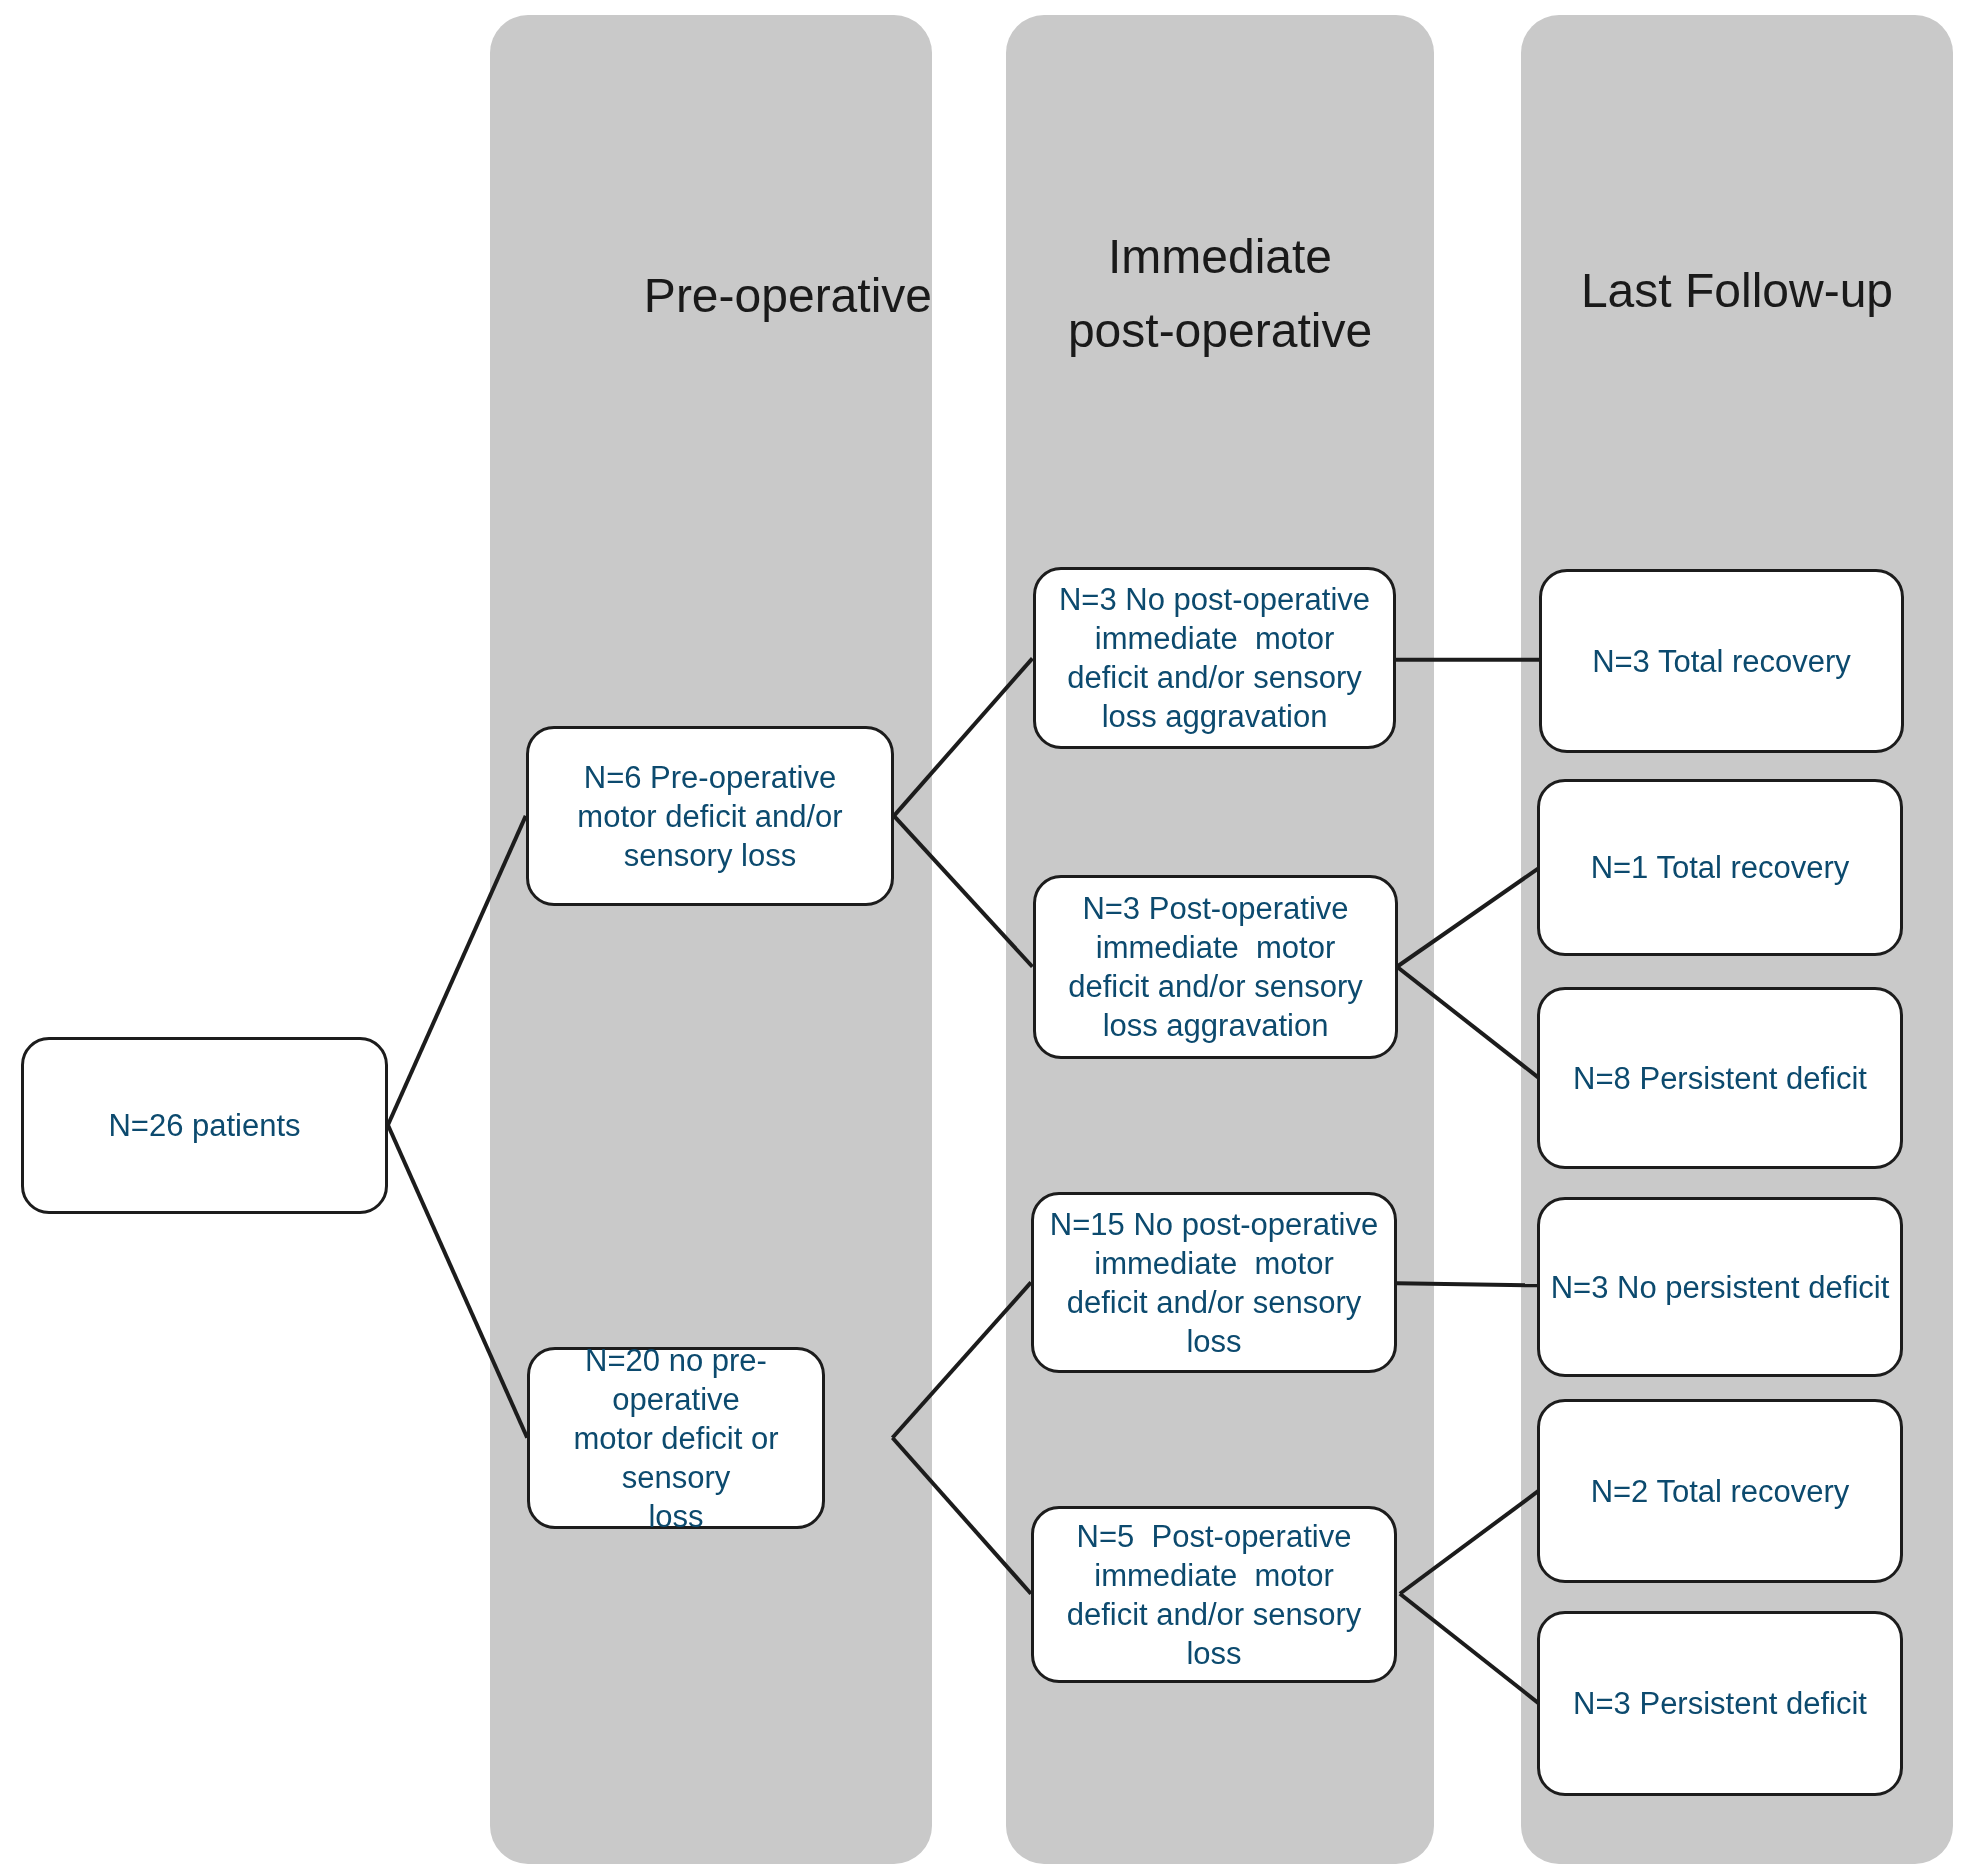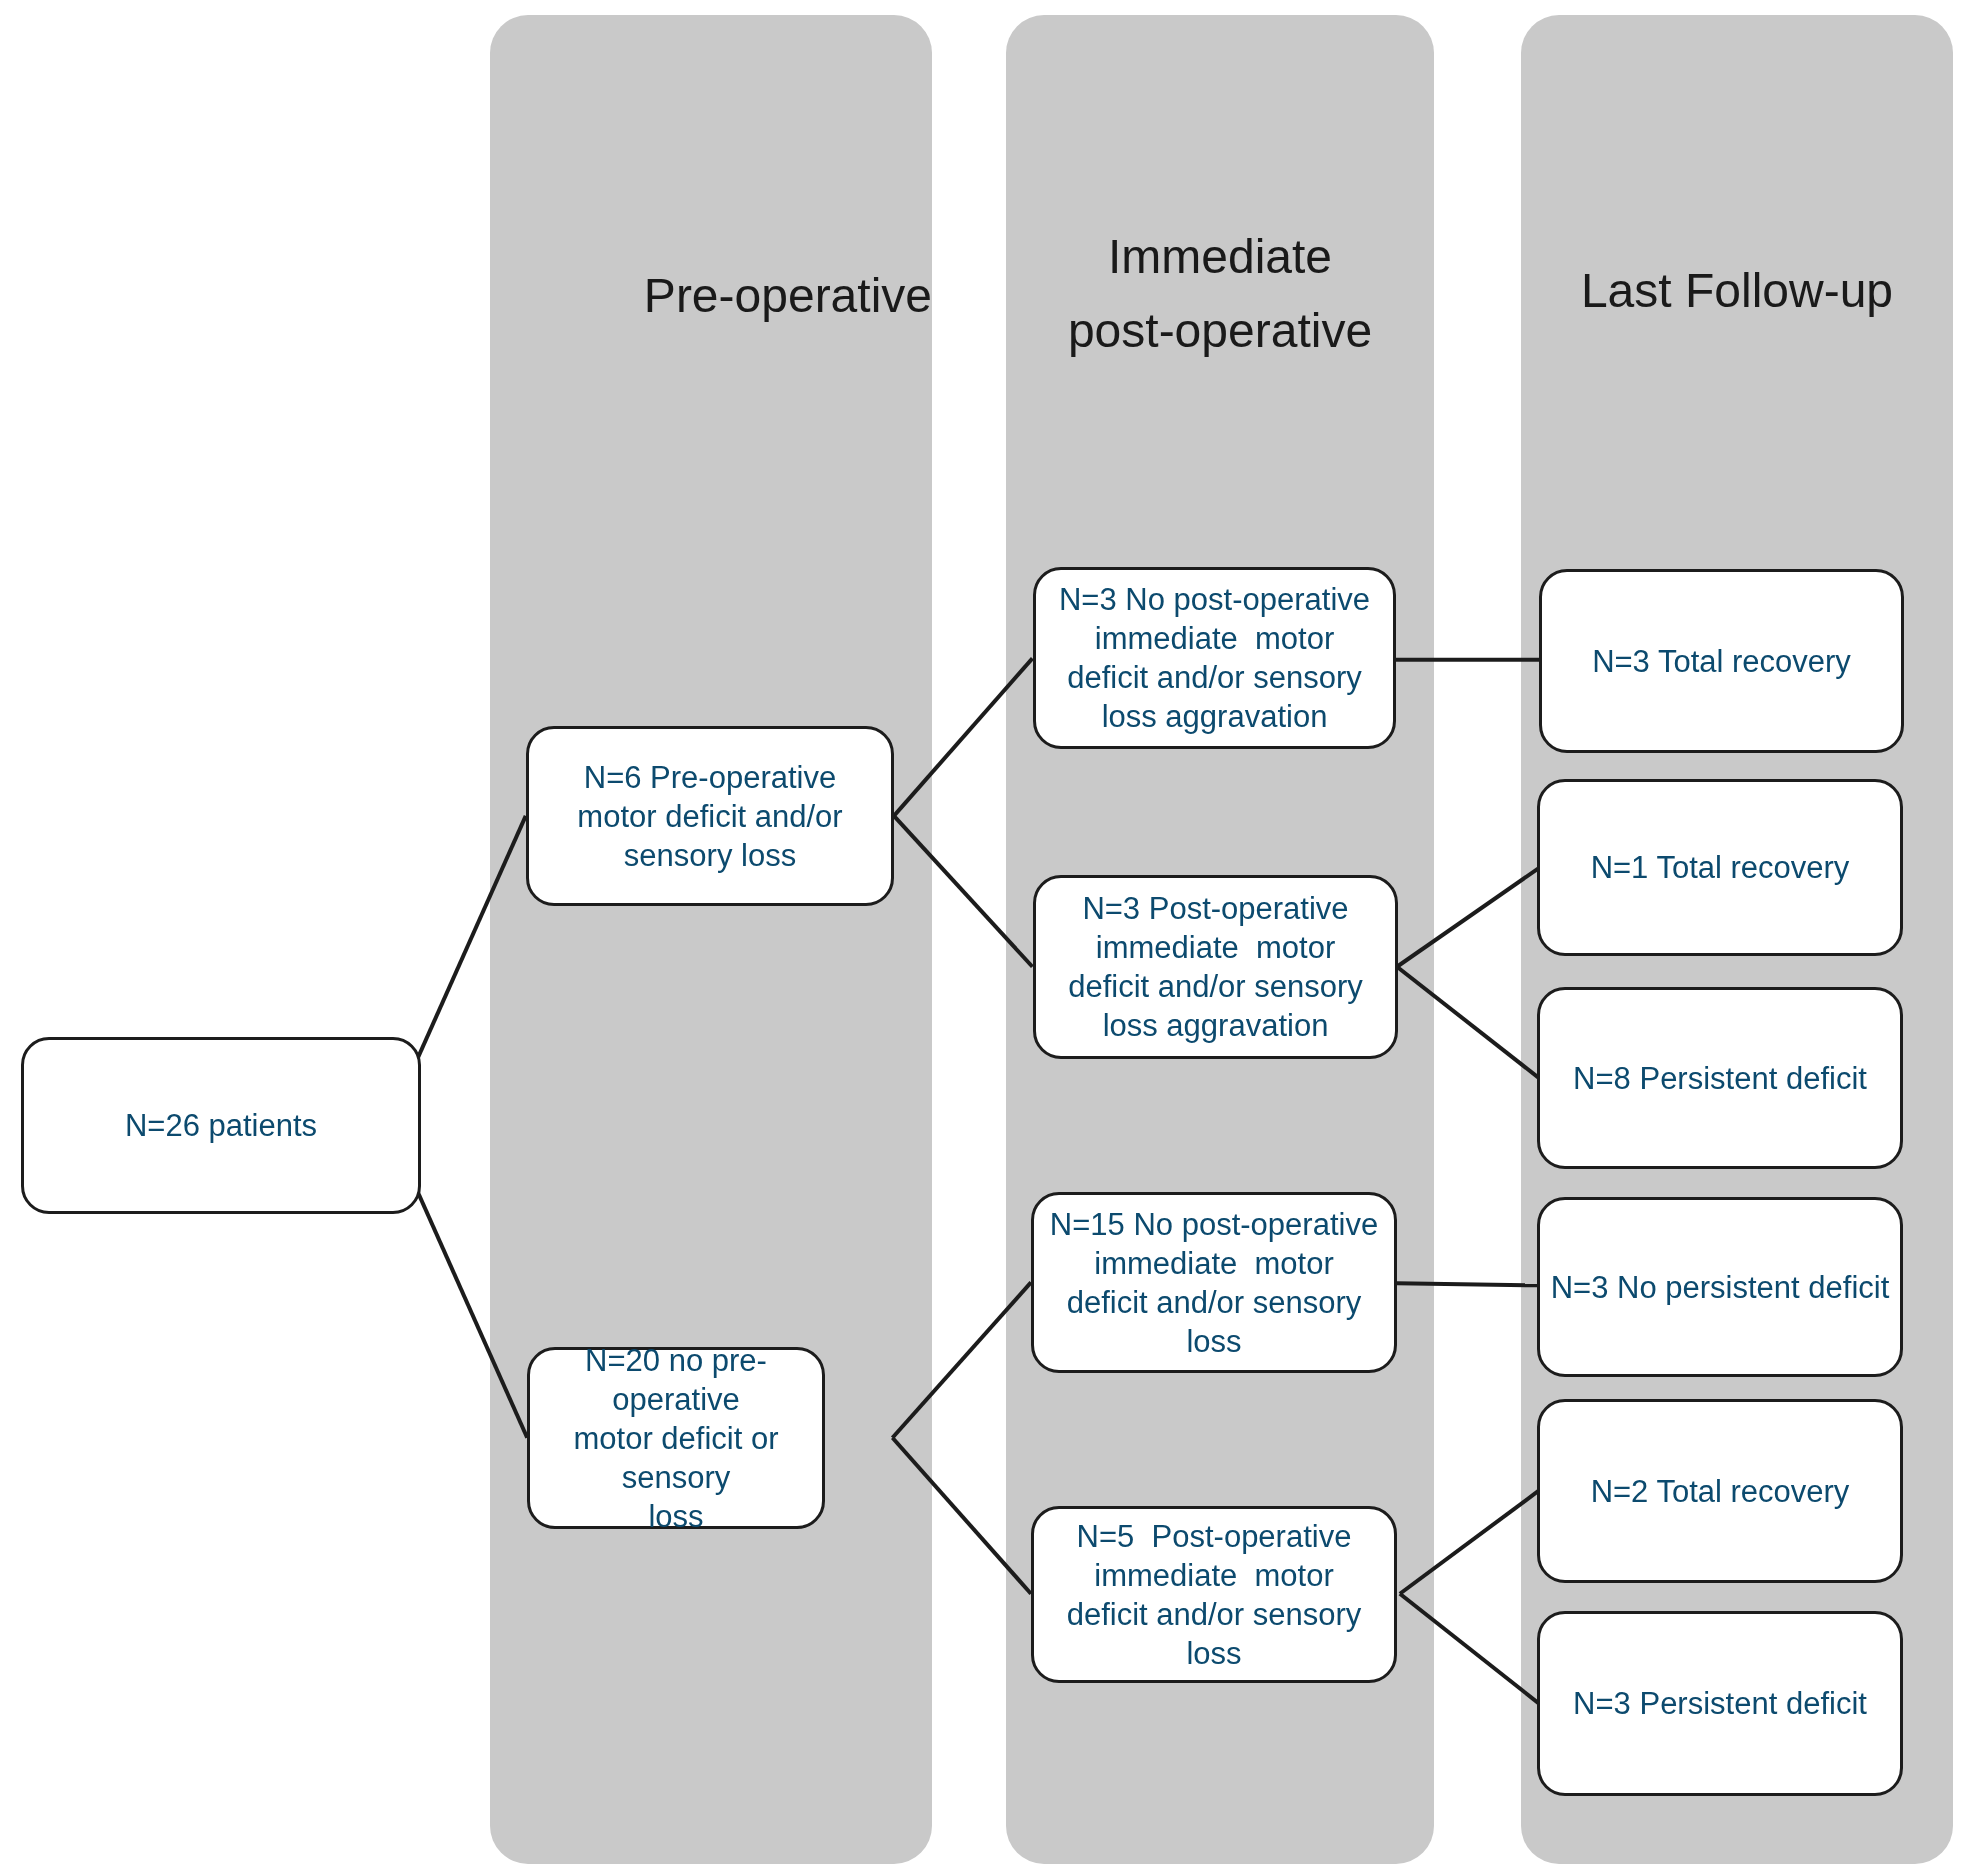--- a/index.html
+++ b/index.html
@@ -27,21 +27,21 @@
   svg.wires line { stroke:#1c1c1c; stroke-width:5.5; }
 
   .node {
     position:absolute; box-sizing:border-box;
     background:#ffffff; border:3.6px solid #1c1c1c; border-radius:28px;
     display:flex; align-items:center; justify-content:center;
     text-align:center; font-size:31px; line-height:39px;
     white-space:pre-wrap; padding:7.3px 10.2px; color:#0c4a6e;
   }
   
-  .nd-root { left:21px;   top:1037px; width:400px; height:177px; }
+  .nd-root { left:21px;   top:1037px; width:367px; height:177px; }
   
   .nd-pre-def  { left:526px; top:726px;  width:368px; height:180px; }
   .nd-pre-none { left:527px; top:1347px; width:298px; height:182px; }
   
   .nd-post-noagg { left:1033px; top:567px;  width:363px; height:182px; }
   .nd-post-agg   { left:1033px; top:875px; width:365px; height:184px; }
   .nd-post-nodef { left:1031px; top:1192px; width:366px; height:181px; }
   .nd-post-def   { left:1031px; top:1506px; width:366px; height:177px; }
   
   .nd-fu-1 { left:1539px; top:569px;  width:365px; height:184px; }

